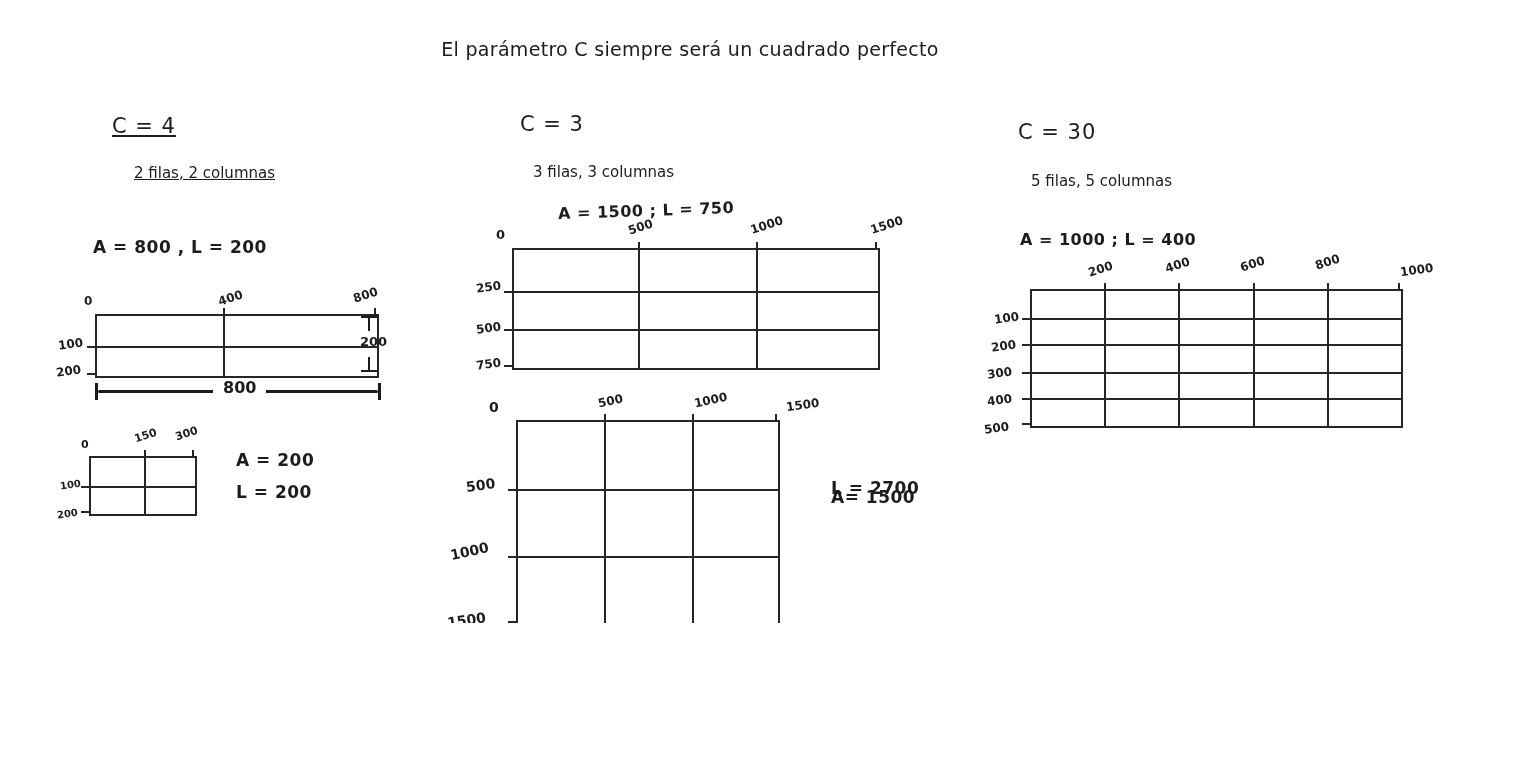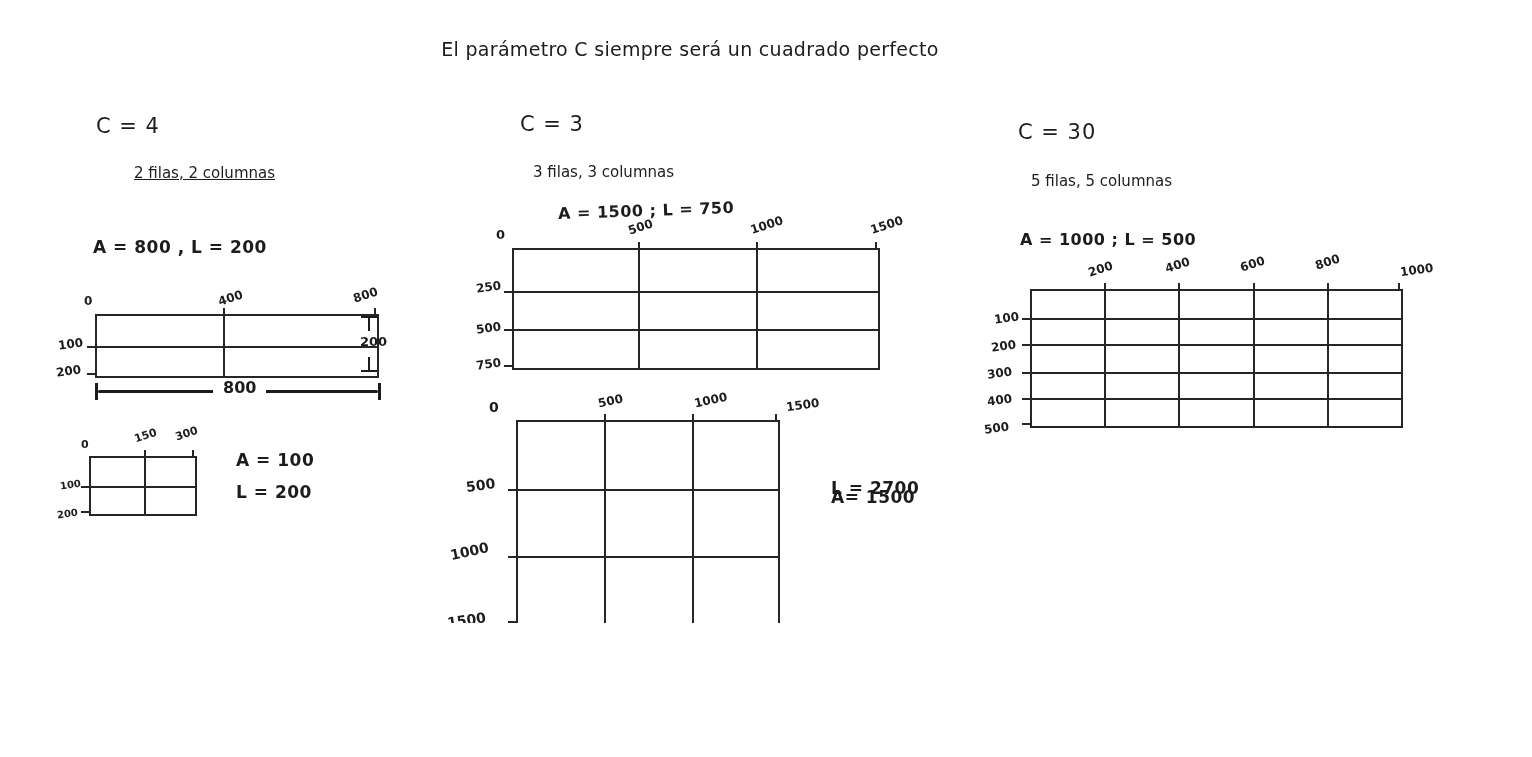--- a/index.html
+++ b/index.html
@@ -40,21 +40,21 @@
   .brace-label{position:absolute;background:#ffffff;padding:0 10px;font-size:16px;font-weight:bold;}
   .footer{font-size:19px;letter-spacing:.2px;line-height:31px;}
 </style>
 </head>
 <body>
 
 <div id="canvas">
 
   <div class="abs title" style="left:690px;top:38px;transform:translateX(-50%);">El parámetro C siempre será un cuadrado perfecto</div>
 
-  <div class="abs heading" style="left:96px;top:114px;">C = 4</div>
+  <div class="abs heading" style="left:112px;top:114px;text-decoration:underline;">C = 4</div>
   <div class="abs sub" style="left:134px;top:164px;text-decoration:underline;">2 filas, 2 columnas</div>
   <div class="abs params" style="left:93px;top:237px;">A = 800 ,   L = 200</div>
 
   <div class="grid" style="left:95px;top:314px;width:284px;height:64px;">
     <div class="vline" style="left:45%;"></div>
     <div class="hline" style="top:50%;"></div>
     <div class="tick-top" style="left:45%;"></div>
     <div class="tick-top" style="left:calc(100% - 3px);"></div>
     <div class="tick-left" style="top:50%;"></div>
     <div class="tick-left" style="top:calc(100% - 3px);"></div>
@@ -78,21 +78,21 @@
     <div class="tick-top" style="left:51%;"></div>
     <div class="tick-top" style="left:calc(100% - 3px);"></div>
     <div class="tick-left" style="top:50%;"></div>
     <div class="tick-left" style="top:calc(100% - 3px);"></div>
   </div>
   <div class="abs xlab" style="left:81px;top:438px;font-size:11px;">0</div>
   <div class="abs xlab rot" style="left:134px;top:429px;font-size:11px;">150</div>
   <div class="abs xlab rot" style="left:175px;top:427px;font-size:11px;">300</div>
   <div class="abs ylab rot8" style="left:60px;top:479px;font-size:10px;">100</div>
   <div class="abs ylab rot8" style="left:57px;top:508px;font-size:10px;">200</div>
-  <div class="abs params" style="left:236px;top:450px;">A = 100</div>
+  <div class="abs params" style="left:236px;top:450px;">A = 200</div>
   <div class="abs params" style="left:236px;top:482px;">L = 200</div>
 
   <div class="abs heading" style="left:520px;top:112px;">C = 3</div>
   <div class="abs sub" style="left:533px;top:163px;">3 filas, 3 columnas</div>
   <div class="abs params" style="left:558px;top:201px;font-size:16px;transform:rotate(-2deg);">A = 1500 ;   L = 750</div>
 
   <div class="grid" style="left:512px;top:248px;width:368px;height:122px;">
     <div class="vline" style="left:34%;"></div>
     <div class="vline" style="left:66.5%;"></div>
     <div class="hline" style="top:34.5%;"></div>
@@ -129,21 +129,21 @@
   <div class="abs xlab rot12" style="left:694px;top:393px;">1000</div>
   <div class="abs xlab rot8" style="left:786px;top:398px;">1500</div>
   <div class="abs ylab rot8" style="left:466px;top:477px;font-size:14px;">500</div>
   <div class="abs ylab rot12" style="left:450px;top:543px;font-size:14px;">1000</div>
   <div class="abs ylab rot8" style="left:447px;top:612px;font-size:14px;">1500</div>
   <div class="abs params" style="left:831px;top:443px;margin-top:44px;">A= 1500</div>
   <div class="abs params" style="left:831px;top:478px;">L = 2700</div>
 
   <div class="abs heading" style="left:1018px;top:120px;">C = 30</div>
   <div class="abs sub" style="left:1031px;top:172px;">5 filas, 5 columnas</div>
-  <div class="abs params" style="left:1020px;top:230px;font-size:16px;">A = 1000  ;   L = 500</div>
+  <div class="abs params" style="left:1020px;top:230px;font-size:16px;">A = 1000  ;   L = 400</div>
 
   <div class="grid" style="left:1030px;top:289px;width:373px;height:139px;">
     <div class="vline" style="left:19.6%;"></div>
     <div class="vline" style="left:39.7%;"></div>
     <div class="vline" style="left:59.8%;"></div>
     <div class="vline" style="left:79.9%;"></div>
     <div class="hline" style="top:20%;"></div>
     <div class="hline" style="top:39.5%;"></div>
     <div class="hline" style="top:60%;"></div>
     <div class="hline" style="top:79.5%;"></div>

